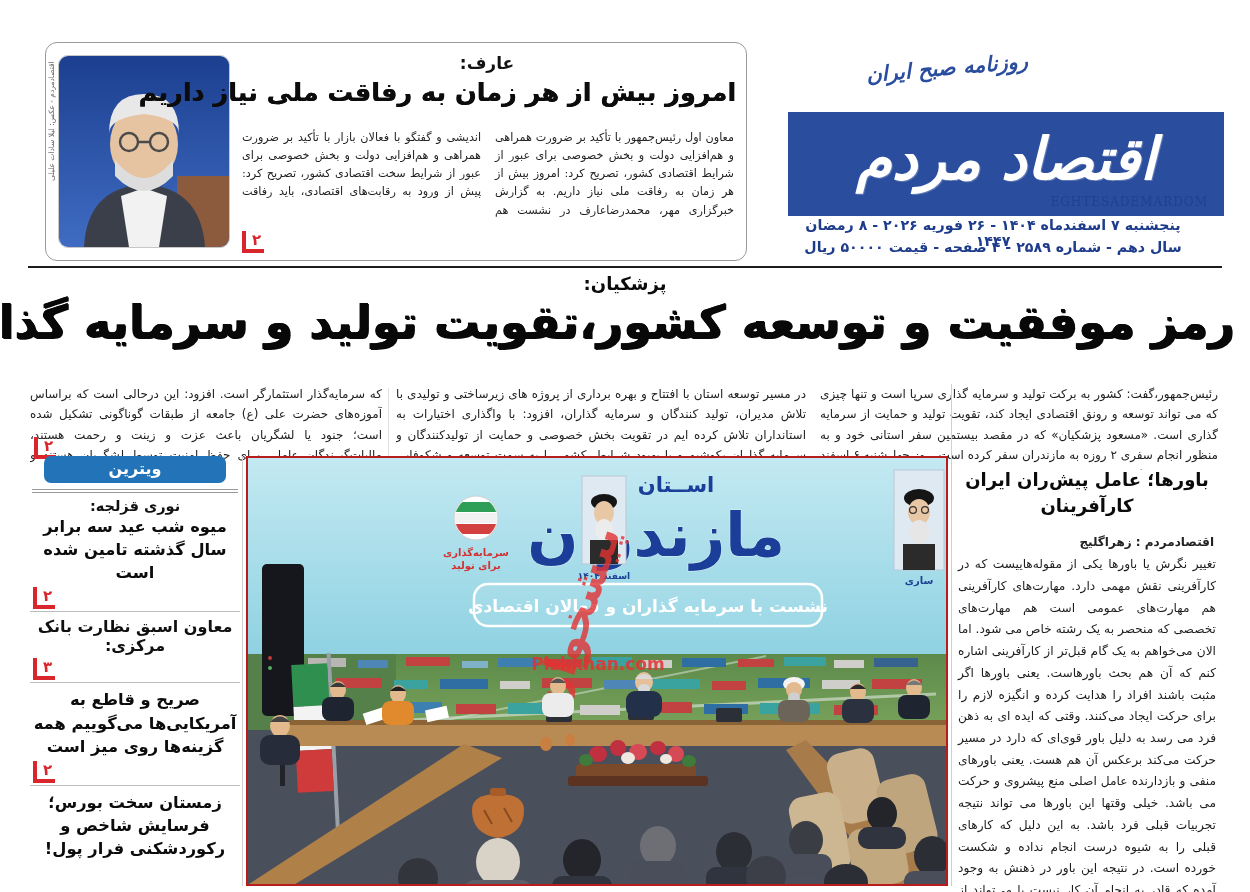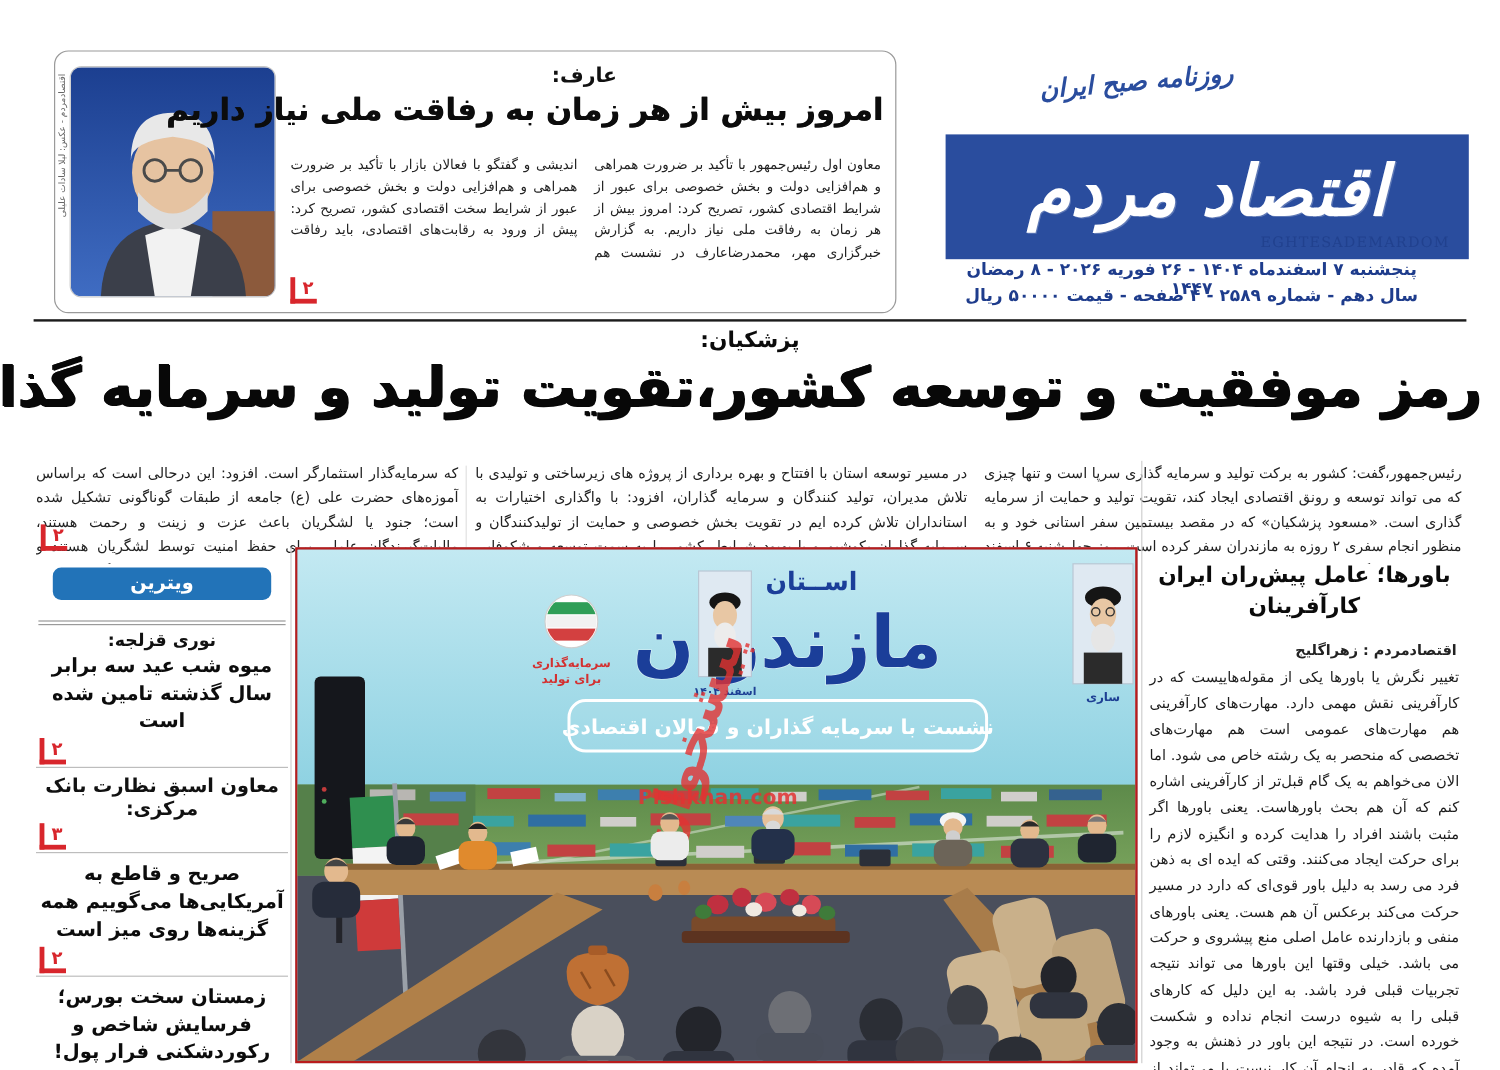--- a/index.html
+++ b/index.html
@@ -57,21 +57,21 @@
                    border-left:4px solid #d8262c; border-bottom:4px solid #d8262c; padding:2px 3px 1px 6px; }
   .ref-row { text-align:left; margin-top:2px; }
 
   
   .vdiv { position:absolute; width:0; border-left:1px solid #cfcfcf; }
   .vdiv1 { left:242px; top:456px; height:430px; }
   .vdiv2 { left:951px; top:384px; height:502px; }
   .vdiv3 { left:388px; top:388px; height:78px; border-left-color:#e2e2e2; }
 
   
-  .sec-head { margin:17px 14px; background:#2273b8; color:#fff; border-radius:7px; text-align:center;
+  .sec-head { margin:0 14px; background:#2273b8; color:#fff; border-radius:7px; text-align:center;
               font-size:16px; font-weight:bold; padding:3px 0 5px; }
 
   
   .vitrine { position:absolute; left:30px; top:456px; width:210px; height:436px; overflow:hidden; }
   .dbl-rule { margin:6px 2px 0; height:4px; border-top:1px solid #9a9a9a; border-bottom:1px solid #9a9a9a; }
   .v-item { padding:5px 3px 2px; border-bottom:1px solid #bdbdbd; }
   .v-item:last-child { border-bottom:none; }
   .v-kicker { text-align:center; font-weight:bold; color:#111; margin-bottom:1px; }
   .v-kicker:empty { display:none; }
   .k-lg { font-size:14.5px; }

